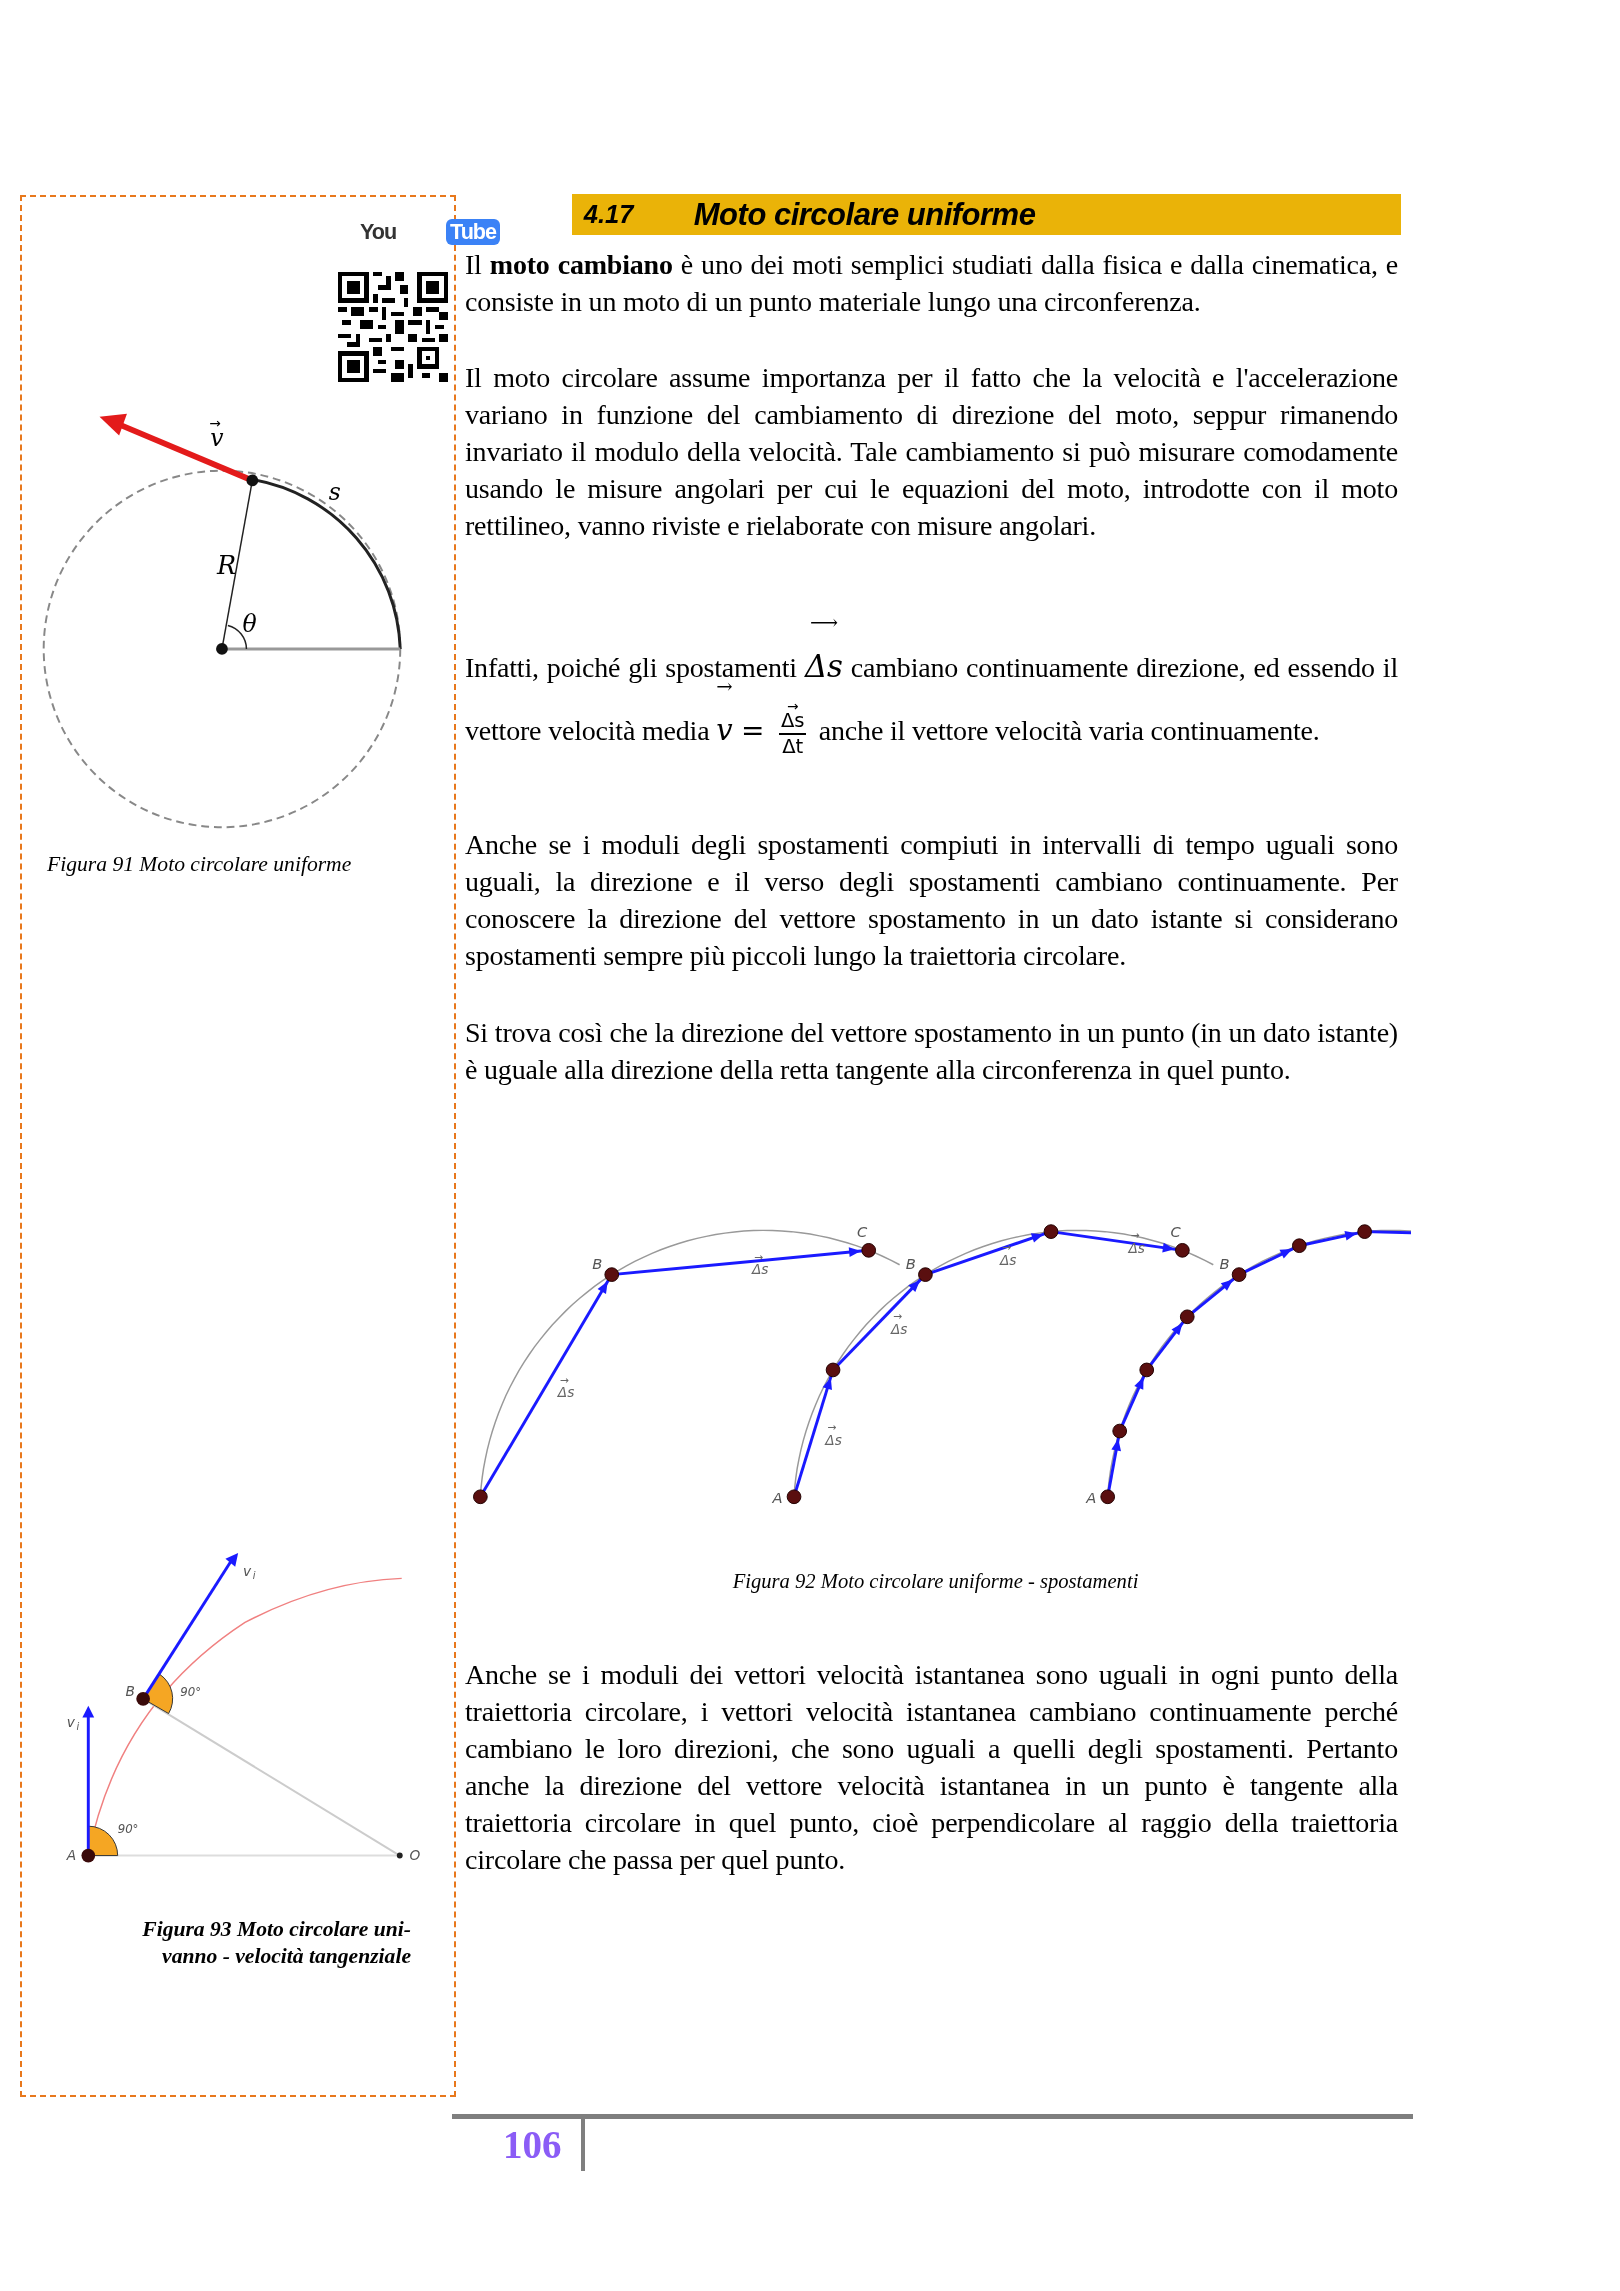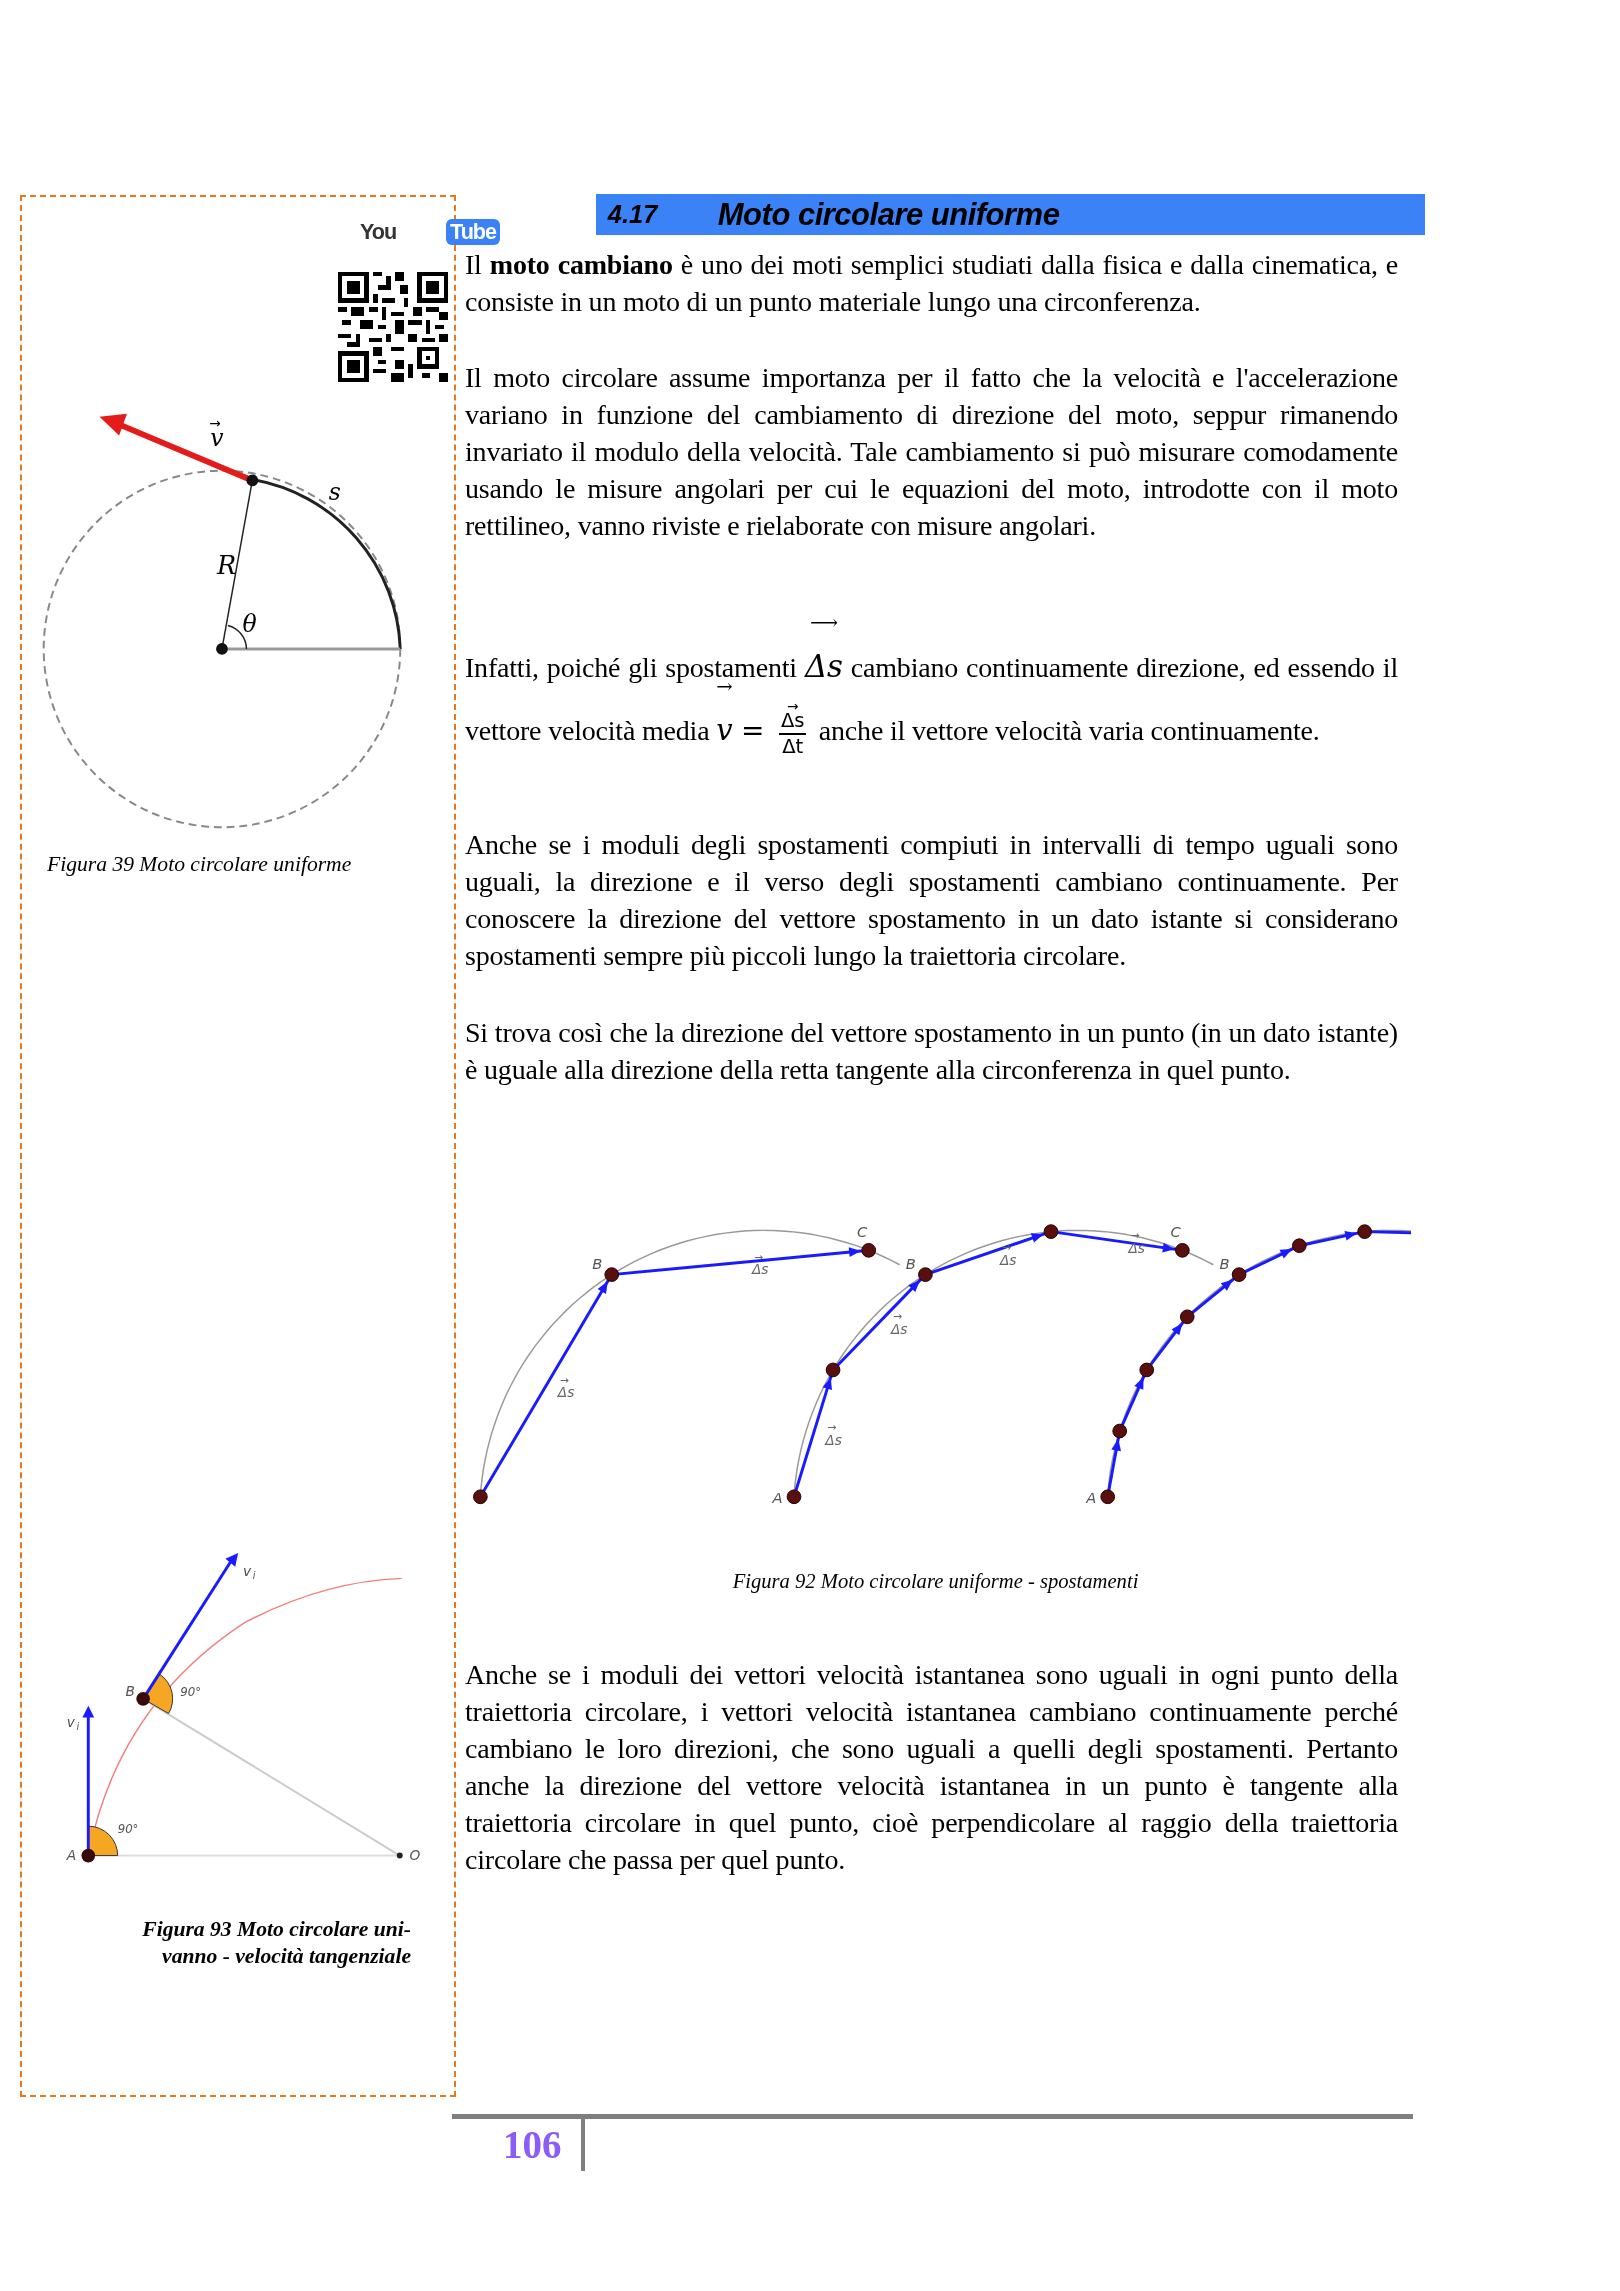--- a/index.html
+++ b/index.html
@@ -8,21 +8,21 @@
   .sidebar { position:absolute; left:19.6px; top:195px; width:436px; height:1902px;
              border:2.9px dashed #e8781c; border-right-width:2.9px; box-sizing:border-box; }
   .yt { position:absolute; left:360px; top:219px; display:flex; align-items:center;
         font-family:"Liberation Sans", sans-serif; font-weight:bold; font-size:21.6px;gap:48px; }
   .yt .you { color:#333; letter-spacing:-1px; margin-right:2px; }
   .yt .tube { background:#3b82f6; color:#fff; border-radius:5.9px; padding:0 3.9px; letter-spacing:-1px; }
   .qr { position:absolute; left:338px; top:272px; width:110px; height:110px; }
   .fig { position:absolute; }
   .caption { position:absolute; font-style:italic; font-size:21.6px; line-height:27.4px; }
   .heading { position:absolute; left:572px; top:194px; width:829px; height:41px;
-             background:#3b82f6; display:flex; align-items:center;margin-left:24px; }
+             background:#eab308; display:flex; align-items:center; }
   .heading .num { font-family:"Liberation Sans", sans-serif; font-style:italic; font-weight:bold;
                   font-size:25.5px; margin-left:11.8px; width:110px; }
   .heading .title { font-family:"Liberation Sans", sans-serif; font-style:italic; font-weight:bold;
                     font-size:31px; letter-spacing:-0.5px; }
   .para { position:absolute; left:465px; width:933px; font-size:28px; line-height:37px;
           text-align:justify; letter-spacing:-0.2px; }
   .para b { font-weight:bold; }
   .math { font-family:"DejaVu Serif", serif; font-style:italic; }
   .frac { display:inline-block; vertical-align:middle; text-align:center; font-family:"DejaVu Sans", sans-serif;
           font-size:19.6px; line-height:23.5px; margin:0 5.9px; }
@@ -112,21 +112,21 @@
   <line x1="228" y1="80" x2="90" y2="22" stroke="#e31b1b" stroke-width="6"></line>
   <polygon points="72,15 100,12 92,34" fill="#e31b1b"></polygon>
   <circle cx="228" cy="80" r="6" fill="#111"></circle>
   <circle cx="197" cy="252" r="6" fill="#111"></circle>
   <text x="185" y="45" font-family="DejaVu Serif, serif" font-style="italic" font-size="24">v</text>
   <text x="184" y="26" font-family="DejaVu Sans, sans-serif" font-size="14">→</text>
   <text x="306" y="100" font-family="DejaVu Serif, serif" font-style="italic" font-size="24">s</text>
   <text x="192" y="175" font-family="DejaVu Serif, serif" font-style="italic" font-size="26">R</text>
   <text x="218" y="235" font-family="DejaVu Serif, serif" font-style="italic" font-size="24">θ</text>
 </svg>
-<div class="caption" style="left:47px;top:851px;">Figura 39 Moto circolare uniforme</div>
+<div class="caption" style="left:47px;top:851px;">Figura 91 Moto circolare uniforme</div>
 
 <svg class="fig" style="left:49px;top:1549px;" width="392" height="333" viewBox="0 0 400 340">
   <path d="M 40 313 Q 70 160 200 75 Q 280 33 360 30" fill="none" stroke="#f08080" stroke-width="1.5"></path>
   <line x1="40" y1="313" x2="358" y2="313" stroke="#ddd" stroke-width="2"></line>
   <line x1="96" y1="153" x2="358" y2="313" stroke="#ccc" stroke-width="2"></line>
   <path d="M 40 313 L 40 283 A 30 30 0 0 1 70 313 Z" fill="#f5a623" stroke="#333" stroke-width="1"></path>
   <path d="M 96 153 L 113 128 A 30 30 0 0 1 122 168 Z" fill="#f5a623" stroke="#333" stroke-width="1"></path>
   <line x1="40" y1="313" x2="40" y2="170" stroke="#1a1aff" stroke-width="3"></line>
   <polygon points="34,172 46,172 40,160" fill="#1a1aff"></polygon>
   <line x1="96" y1="153" x2="186" y2="12" stroke="#1a1aff" stroke-width="3"></line>

